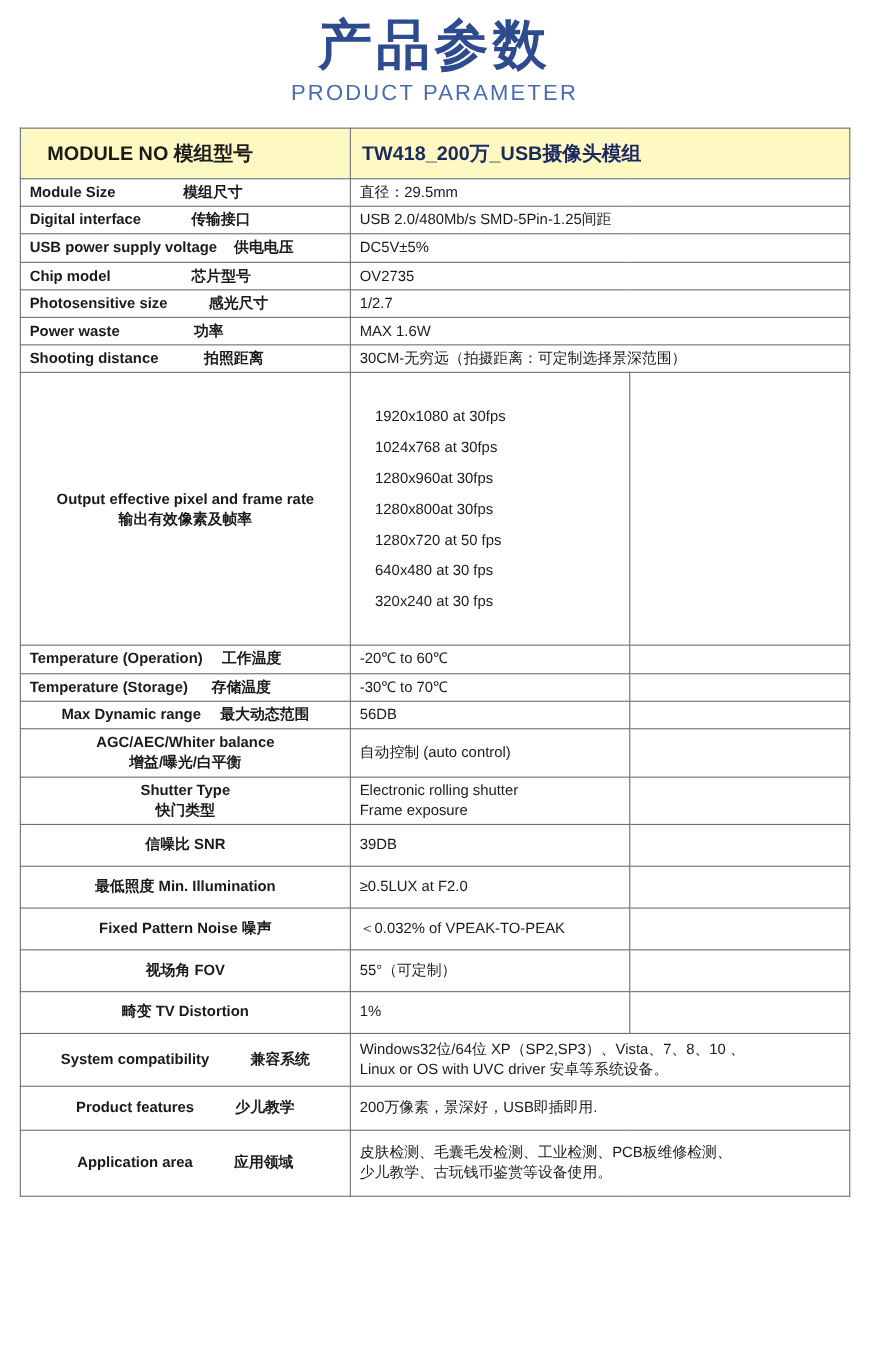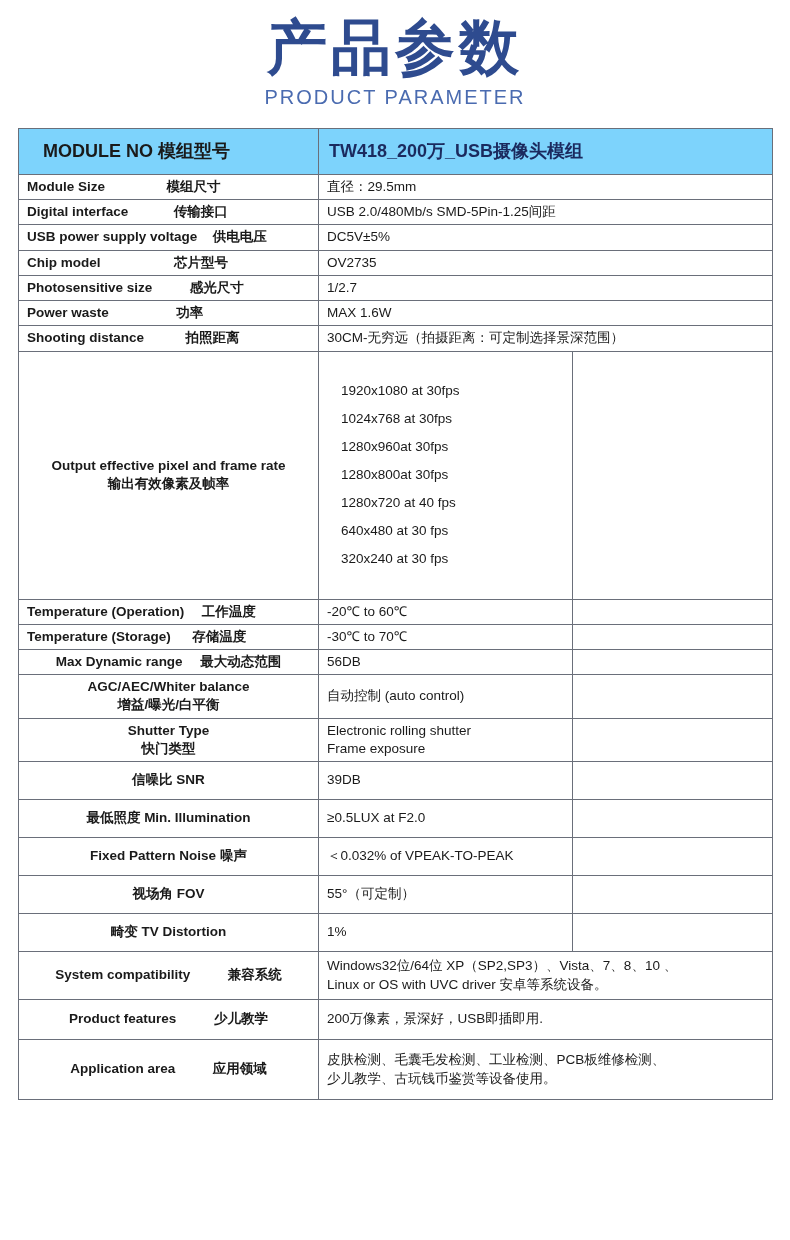--- a/index.html
+++ b/index.html
@@ -17,21 +17,21 @@
     height: 1240px;
     position: relative;
     padding: 0 18px;
   }
   
   .header {
     text-align: center;
     padding-top: 14px;
   }
   .header .title-cn {
-    font-size: 60px;
+    font-size: 49px;
     font-weight: bold;
     color: #2e4b8f;
     letter-spacing: 4px;
     line-height: 1.1;
     font-family: "DejaVu Sans", sans-serif;
   }
   .header .title-en {
     font-size: 20px;
     color: #4a6bb0;
     letter-spacing: 2px;
@@ -51,21 +51,21 @@
     padding: 3px 8px;
     vertical-align: middle;
     font-size: 13.5px;
     line-height: 1.35;
   }
   col.c-label { width: 300px; }
   col.c-value { width: 254px; }
   col.c-pad   { width: 200px; }
 
   .row-head td {
-    background: #7dd3fc;
+    background: #fef9c3;
     height: 46px;
     font-size: 18px;
     font-weight: bold;
   }
   .row-head .head-label { padding-left: 24px; }
   .row-head .head-value { color: #1b2a5e; padding-left: 10px; }
 
   .label-cell {
     font-weight: bold;
     font-size: 13.5px;
@@ -184,21 +184,21 @@
       <tr>
         <td class="res-label" style="height:248px">
           <span>Output effective pixel and frame rate</span>
           <span class="res-cn">输出有效像素及帧率</span>
         </td>
         <td class="res-list">
           <div>1920x1080 at 30fps</div>
           <div>1024x768 at 30fps</div>
           <div>1280x960at 30fps</div>
           <div>1280x800at 30fps</div>
-          <div>1280x720 at 40 fps</div>
+          <div>1280x720 at 50 fps</div>
           <div>640x480 at 30 fps</div>
           <div>320x240 at 30 fps</div>
         </td>
         <td></td>
       </tr>
 
       <tr class="r-normal">
         <td class="label-cell label-left">
           <span>Temperature (Operation)</span>
           <span class="lbl-gap" style="width:10px"></span>

